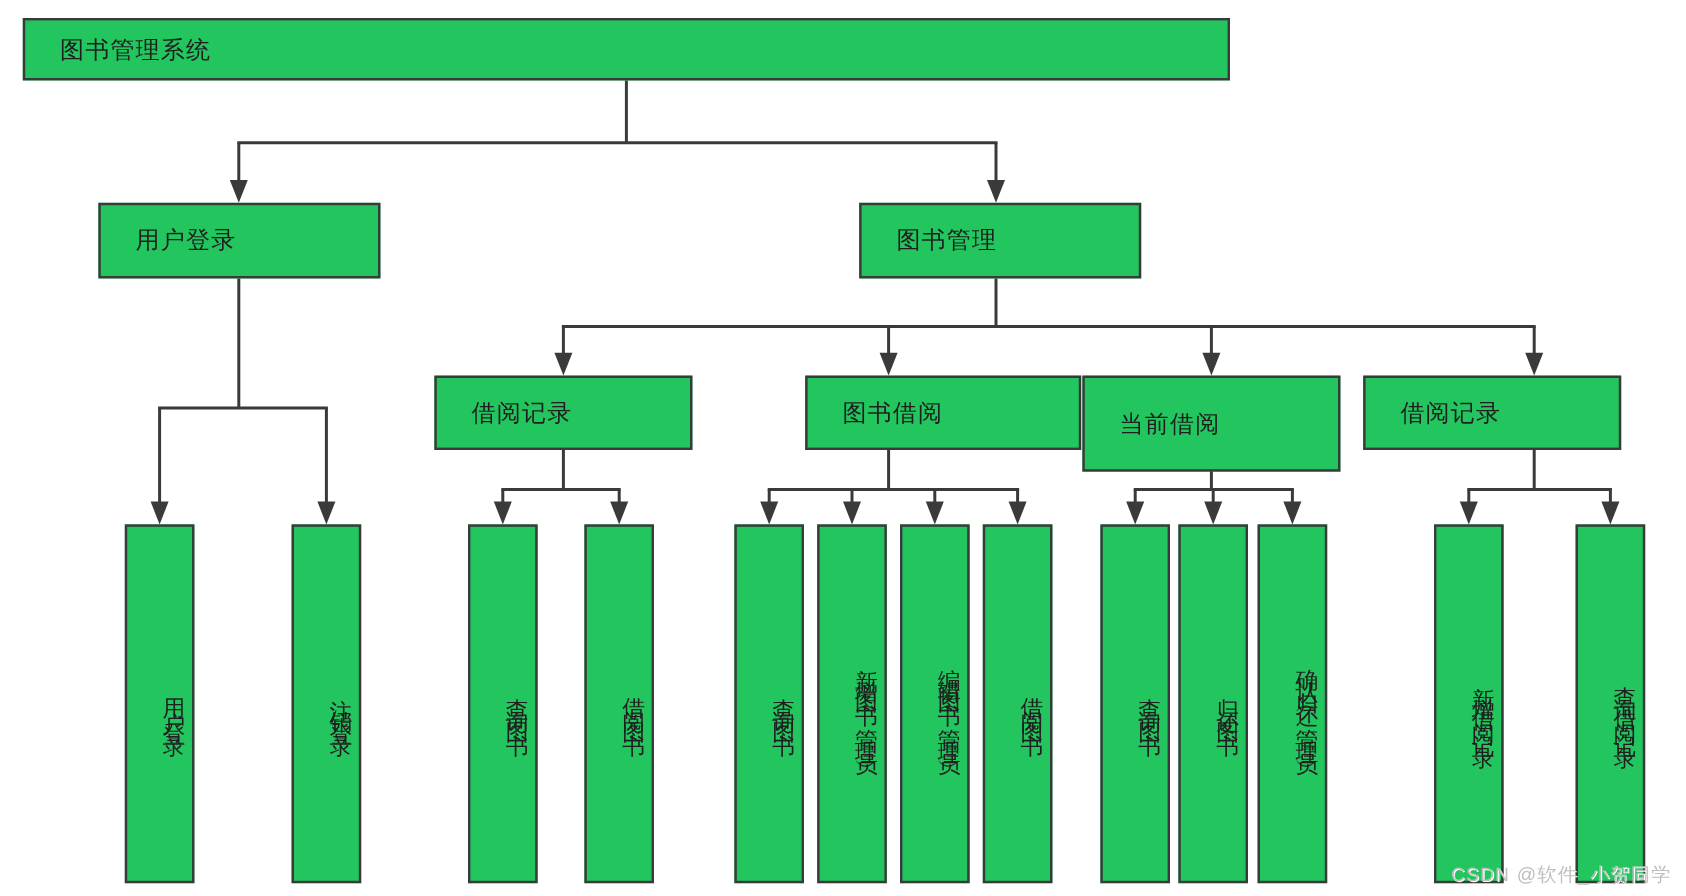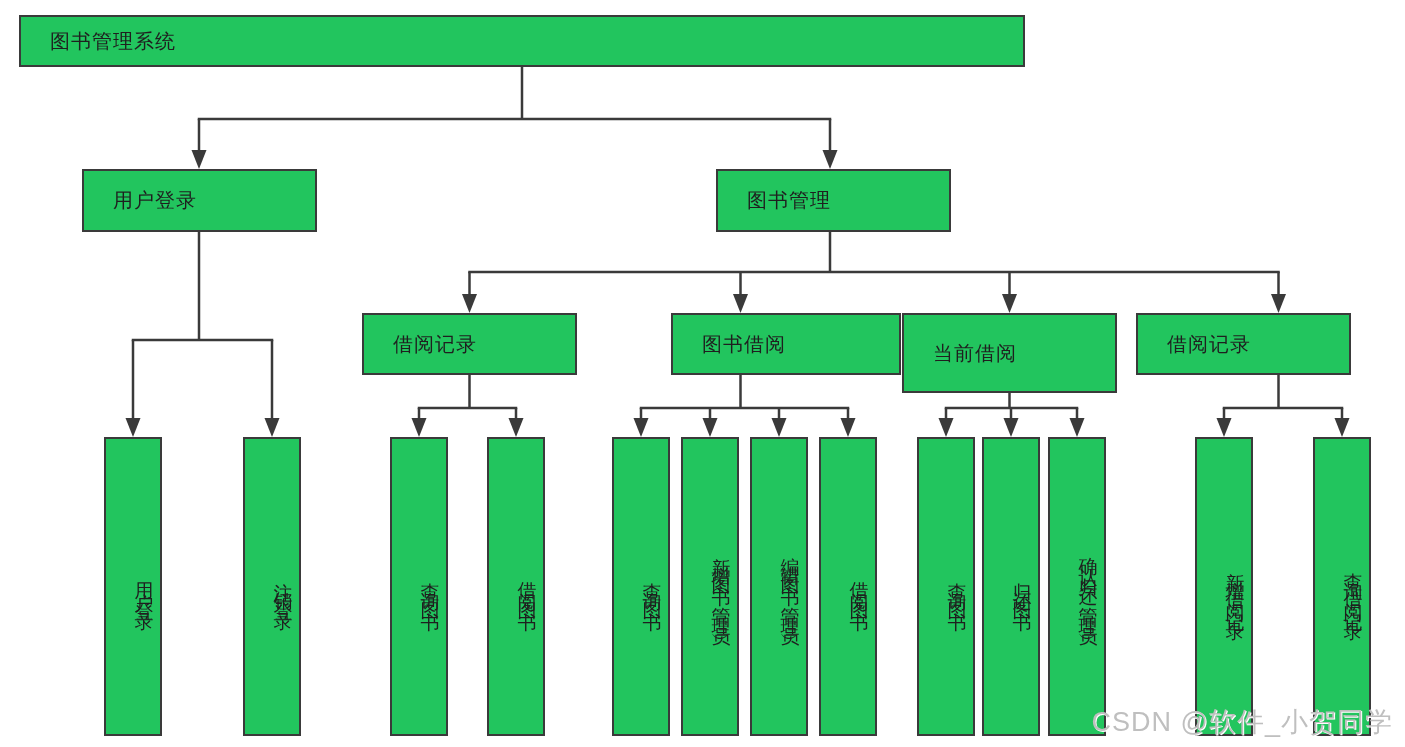--- a/index.html
+++ b/index.html
@@ -33,21 +33,21 @@
     writing-mode:vertical-rl;
     text-orientation:mixed;
     font-size:19px;
     letter-spacing:10px;
     line-height:1;
     white-space:nowrap;
   }
   .watermark{
     position:absolute;
     right:12px;bottom:7px;
-    font-size:27px;
+    font-size:16px;
     color:var(--wm);
     text-shadow:1px 1px 0 #ffffff;
     z-index:3;
     letter-spacing:1px;
   }
 </style>
 </head>
 <body>
 
 <div class="canvas">

